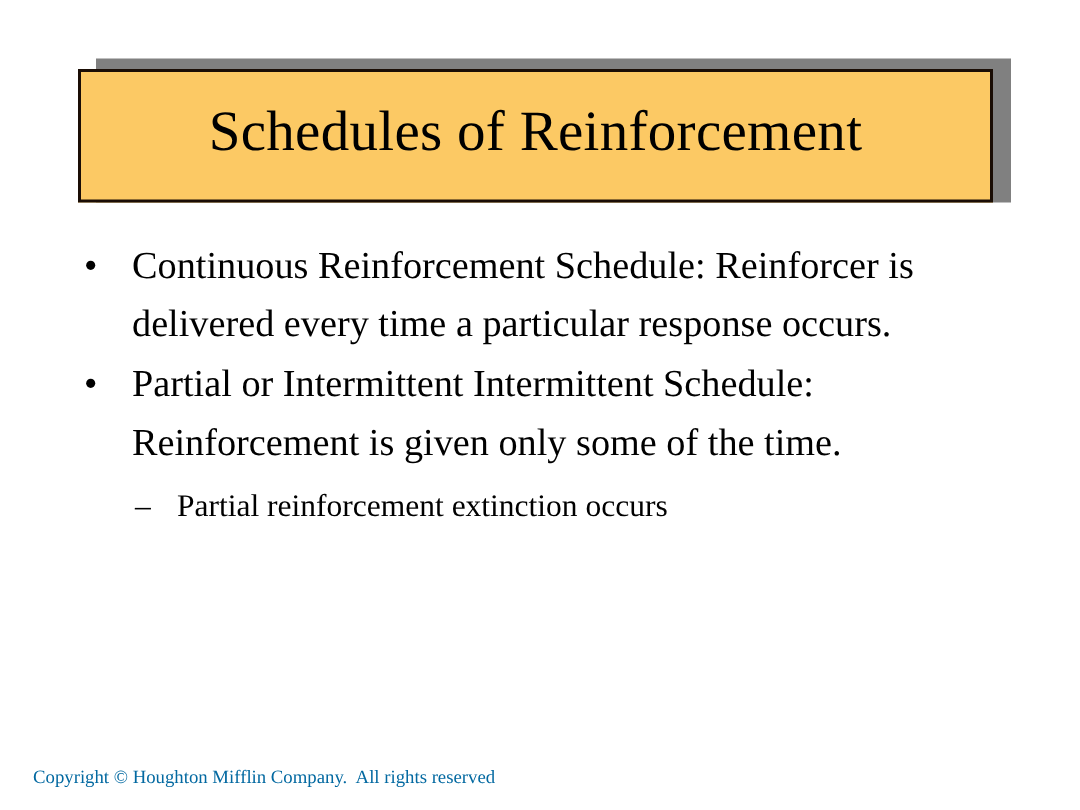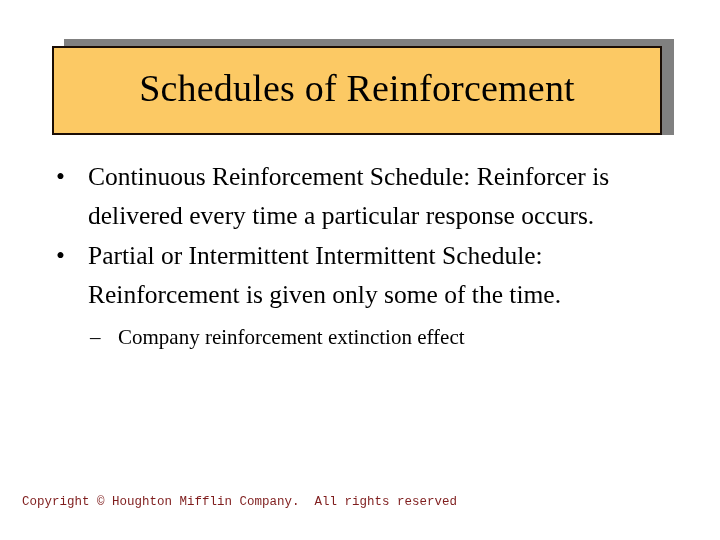--- a/index.html
+++ b/index.html
@@ -114,25 +114,25 @@
   }
 
   .u {
     text-underline-offset: 2px;
   }
 
   
   .footer {
     position: absolute;
     left: 22px;
-    bottom: 30px;
-    font-family: Liberation Mono, monospace;
+    bottom: 14px;
+    font-family: Liberation Serif, serif;
     font-size: 12.5px;
     line-height: 16px;
-    color: #7f1d1d;
+    color: #0369a1;
     white-space: pre;
   }
 </style>
 </head>
 <body>
 
 <div class="slide">
 
   <div class="title-wrap">
     <div class="title-shadow"></div>
@@ -145,20 +145,20 @@
 
     <p class="bullet">
       <span class="marker">•</span><span class="u">Continuous Reinforcement Schedule</span><span class="txt">: Reinforcer is delivered every time a particular response occurs.</span>
     </p>
 
     <p class="bullet">
       <span class="marker">•</span><span class="u">Partial or Intermittent Intermittent Schedule</span><span class="txt">: Reinforcement is given only some of the time.</span>
     </p>
 
     <p class="sub-bullet">
-      <span class="marker">–</span><span class="u">Company reinforcement extinction effect</span>
+      <span class="marker">–</span><span class="u">Partial reinforcement extinction occurs</span>
     </p>
 
   </div>
 
   <div class="footer">Copyright © Houghton Mifflin Company.  All rights reserved</div>
 
 </div>
 
 </body></html>

